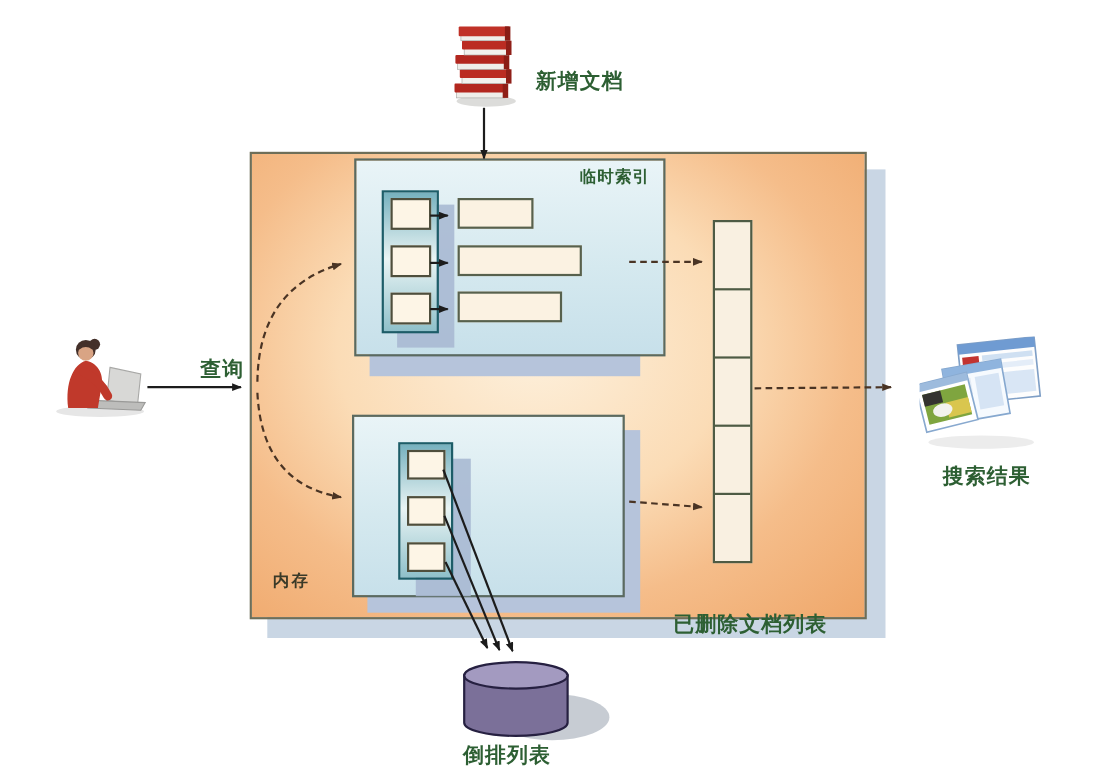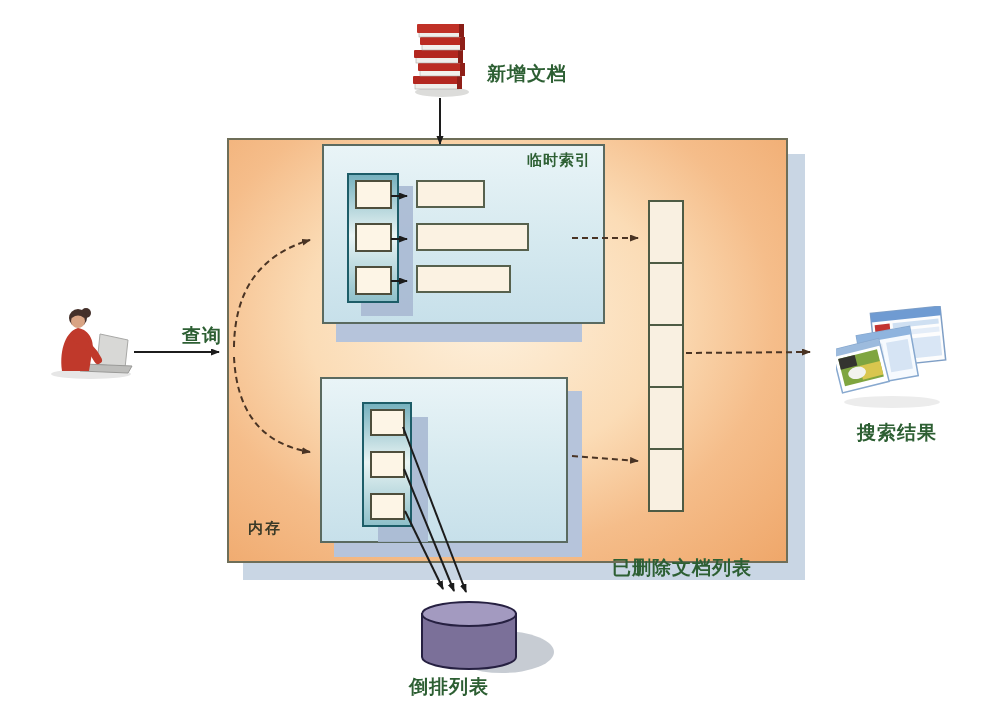--- a/index.html
+++ b/index.html
@@ -46,21 +46,21 @@
   .column{position:absolute;left:648px;top:200px;width:36px;height:312px;box-sizing:border-box;
           border:2px solid #4e5b44;background:#f9f0e1;display:flex;flex-direction:column;}
   .cell{flex:1;border-top:2px solid #4e5b44;}
   .cell:first-child{border-top:none;}
   
   .glabel{position:absolute;font-size:19px;font-weight:bold;color:#2d5f33;letter-spacing:1px;white-space:nowrap;}
   .lbl-newdocs{left:487px;top:61px;}
   .lbl-query{left:172px;top:323px;margin-left:10px;}
   .lbl-deleted{left:612px;top:522px;margin-top:33px;}
   .lbl-results{left:857px;top:420px;}
-  .lbl-inverted{left:409px;top:674px;text-align:center;}
+  .lbl-inverted{left:421px;top:674px;text-align:center;}
   
   .icon{position:absolute;}
   .ic-docs{left:413px;top:14px;}
   .ic-person{left:48px;top:300px;}
   .ic-results{left:836px;top:306px;}
   
   .overlay{position:absolute;left:0;top:0;width:1004px;height:713px;pointer-events:none;}
 </style>
 </head>
 <body>

